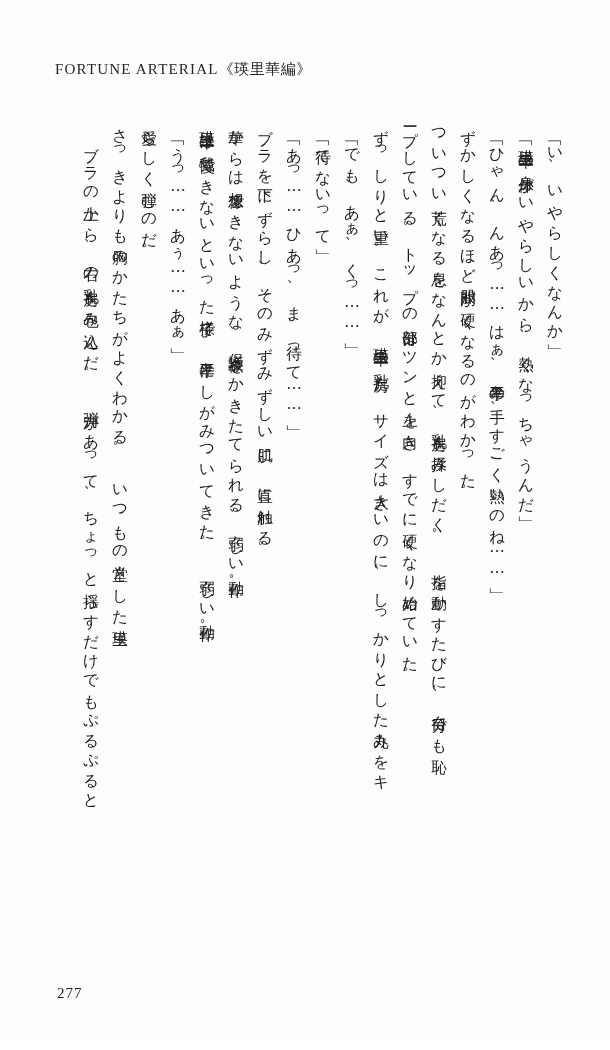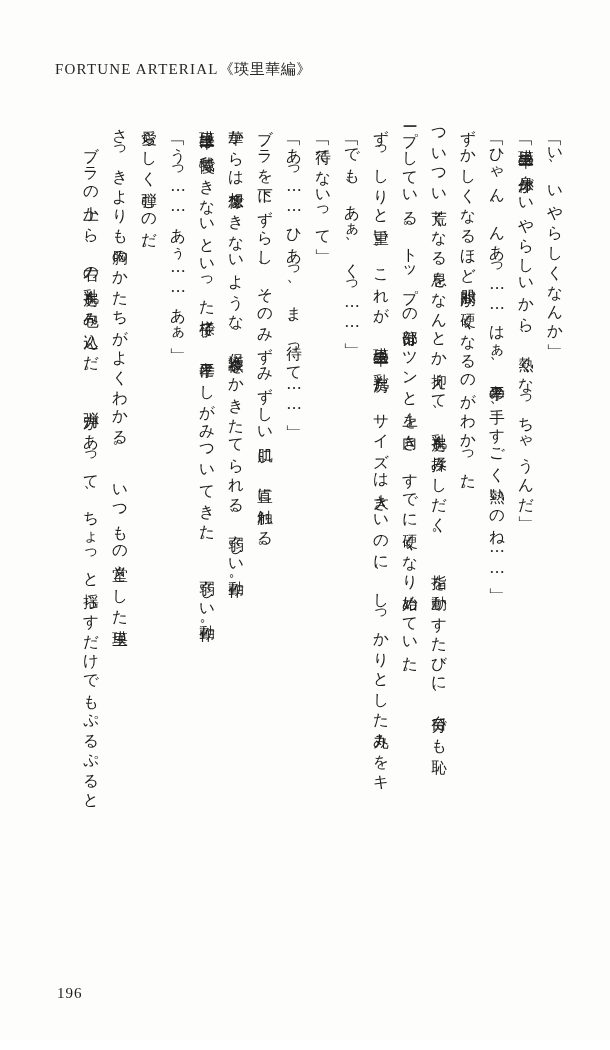--- a/index.html
+++ b/index.html
@@ -105,15 +105,15 @@
       <div class="col indent">「でも、あぁ、くっ……」</div>
       <div class="col">ずっしりと重い。これが、瑛里華の乳房だ。サイズは大きいのに、しっかりとした丸みをキ</div>
       <div class="col">ープしている。トップの部分はツンと上を向き、すでに硬くなり始めていた。</div>
       <div class="col">ついつい荒くなる息をなんとか抑えて、乳房を揉みしだく。　指を動かすたびに、自分でも恥</div>
       <div class="col">ずかしくなるほど股間が硬くなるのがわかった。</div>
       <div class="col indent">「ひゃん、んあっ……はぁ、孝平の手、すごく熱いのね……」</div>
       <div class="col indent">「瑛里華の身体がいやらしいから、熱くなっちゃうんだ」</div>
       <div class="col indent">「い、いやらしくなんか」</div>
     </div>
 
-  <div class="page-number">196</div>
+  <div class="page-number">277</div>
 
 </div>
 
 </body></html>

